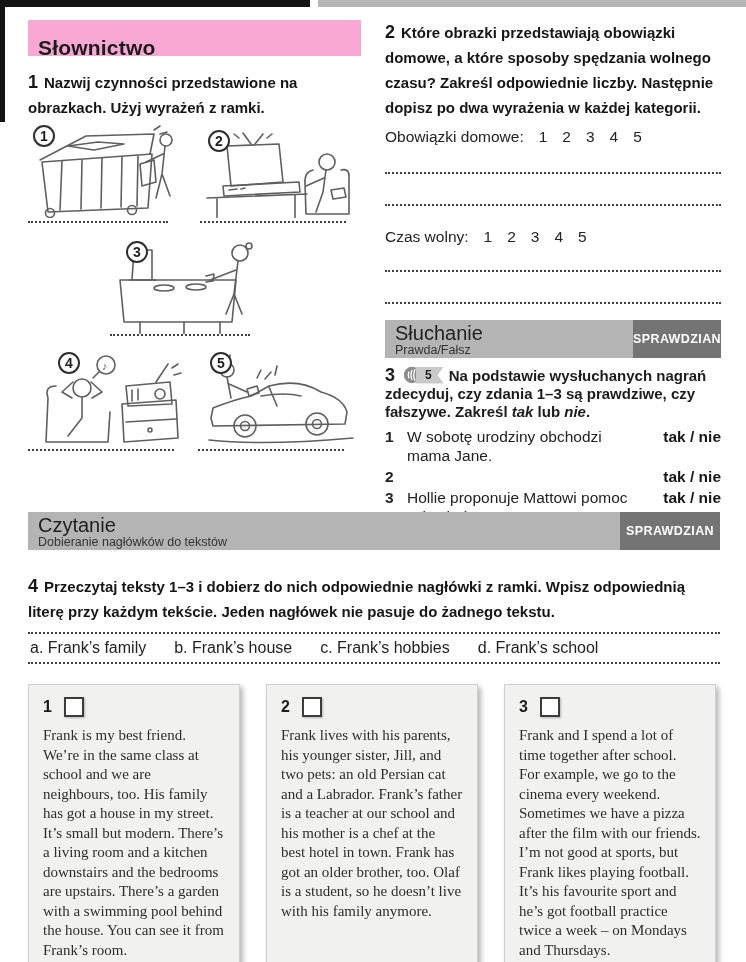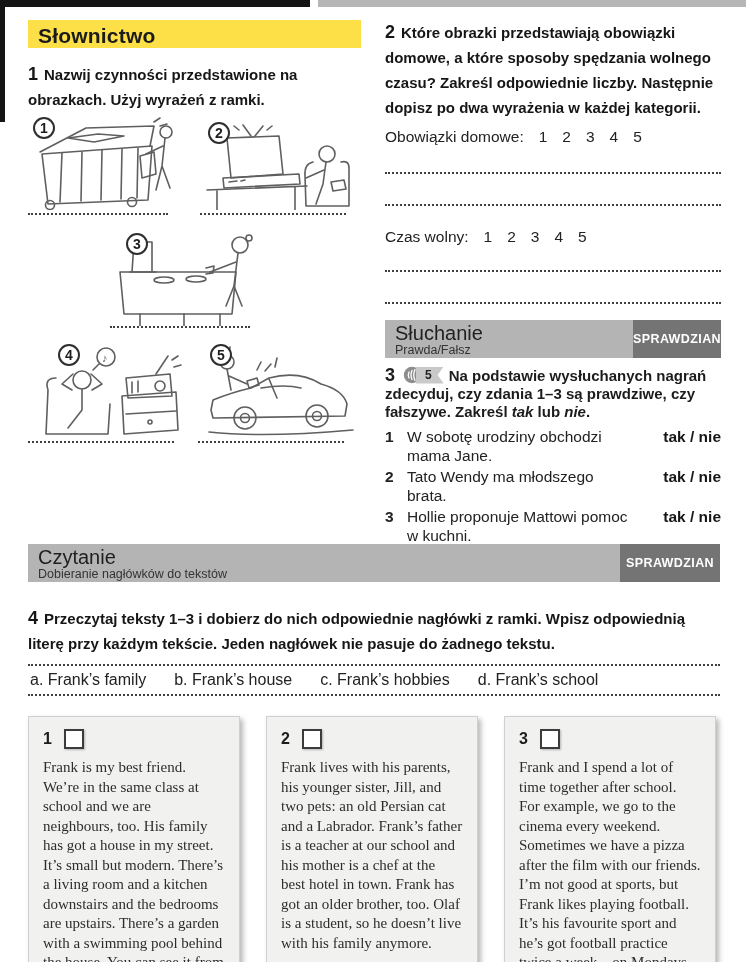--- a/index.html
+++ b/index.html
@@ -9,21 +9,21 @@
 
   
   .topbar-black { position:absolute; left:0; top:0; width:310px; height:7px; background:#141414; }
   .topbar-gray  { position:absolute; left:318px; top:0; width:428px; height:7px; background:#b6b6b6; }
   .edge-strip   { position:absolute; left:0; top:0; width:5px; height:122px; background:#141414; }
 
   
   .col-left  { position:absolute; left:28px; top:20px; width:333px; }
   .col-right { position:absolute; left:385px; top:20px; width:336px; }
 
-  .section-bar { background:#fde047; height:28px; padding:1px 10px; }
+  .section-bar { background:#f9a8d4; height:36px; padding:13px 10px; }
   .section-bar .t { font-size:21px; font-weight:bold; color:#1b1b1b; line-height:29px; letter-spacing:.2px; }
 
   .instr { font-size:15px; font-weight:bold; color:#161616; line-height:25px; }
   .exnum { font-size:18px; font-weight:bold; margin-right:6px; }
 
   .dotbox { margin-top:6px; border-top:2px dotted #3f3f3f; border-bottom:2px dotted #3f3f3f; padding:6px 2px; font-size:15.5px; line-height:21px; color:#222; }
   .dotbox span { margin-right:16px; white-space:nowrap; }
 
   
   .pics { position:relative; margin-top:2px; height:345px; }
@@ -34,21 +34,21 @@
 
   
   .numline { margin-top:8px; font-size:15.5px; color:#222; }
   .numline .n { margin-left:15px; }
   .wline { border-bottom:2.5px dotted #3f3f3f; height:0; }
   .wl-a { margin-top:26px; } .wl-b { margin-top:30px; }
   .wl-c { margin-top:24px; } .wl-d { margin-top:30px; }
   .czas { margin-top:22px; }
 
   
-  .hdr { display:flex; height:38px;margin-top:32px; }
+  .hdr { display:flex; height:38px; }
   .hdr-main { flex:1; background:#b4b4b4; padding:2px 10px 0; overflow:hidden; }
   .hdr-title { font-size:20px; font-weight:normal; color:#1f1f1f; line-height:22px; }
   .hdr-sub { font-size:12.5px; color:#333; line-height:13px; }
   .hdr-badge { background:#747474; color:#fff; font-size:12.5px; font-weight:bold; letter-spacing:.4px; display:flex; align-items:center; justify-content:center; }
   .listening-hdr { margin-top:16px; }
   .listening-hdr .hdr-badge { width:88px; }
 
   
   .audio { display:inline-flex; align-items:center; vertical-align:-3px; margin:0 5px 0 2px; }
   .audio svg { display:block; }
@@ -228,21 +228,20 @@
         </span><span>Na podstawie wysłuchanych nagrań zdecyduj, czy zdania 1–3 są prawdziwe, czy fałszywe. Zakreśl</span> <span class="ital">tak</span> <span>lub</span> <span class="ital">nie</span><span>.</span></p>
 
     <div class="tf">
       <div class="tf-row">
         <span class="tf-num">1</span>
         <span class="tf-text">W sobotę urodziny obchodzi mama Jane.</span>
         <span class="tf-ans">tak / nie</span>
       </div>
       <div class="tf-row">
         <span class="tf-num">2</span>
-        <span class="tf-text">Tato Wendy ma młodszego brata.</span>
         <span class="tf-ans">tak / nie</span>
       </div>
       <div class="tf-row">
         <span class="tf-num">3</span>
         <span class="tf-text">Hollie proponuje Mattowi pomoc w kuchni.</span>
         <span class="tf-ans">tak / nie</span>
       </div>
     </div>
   </div>
 

